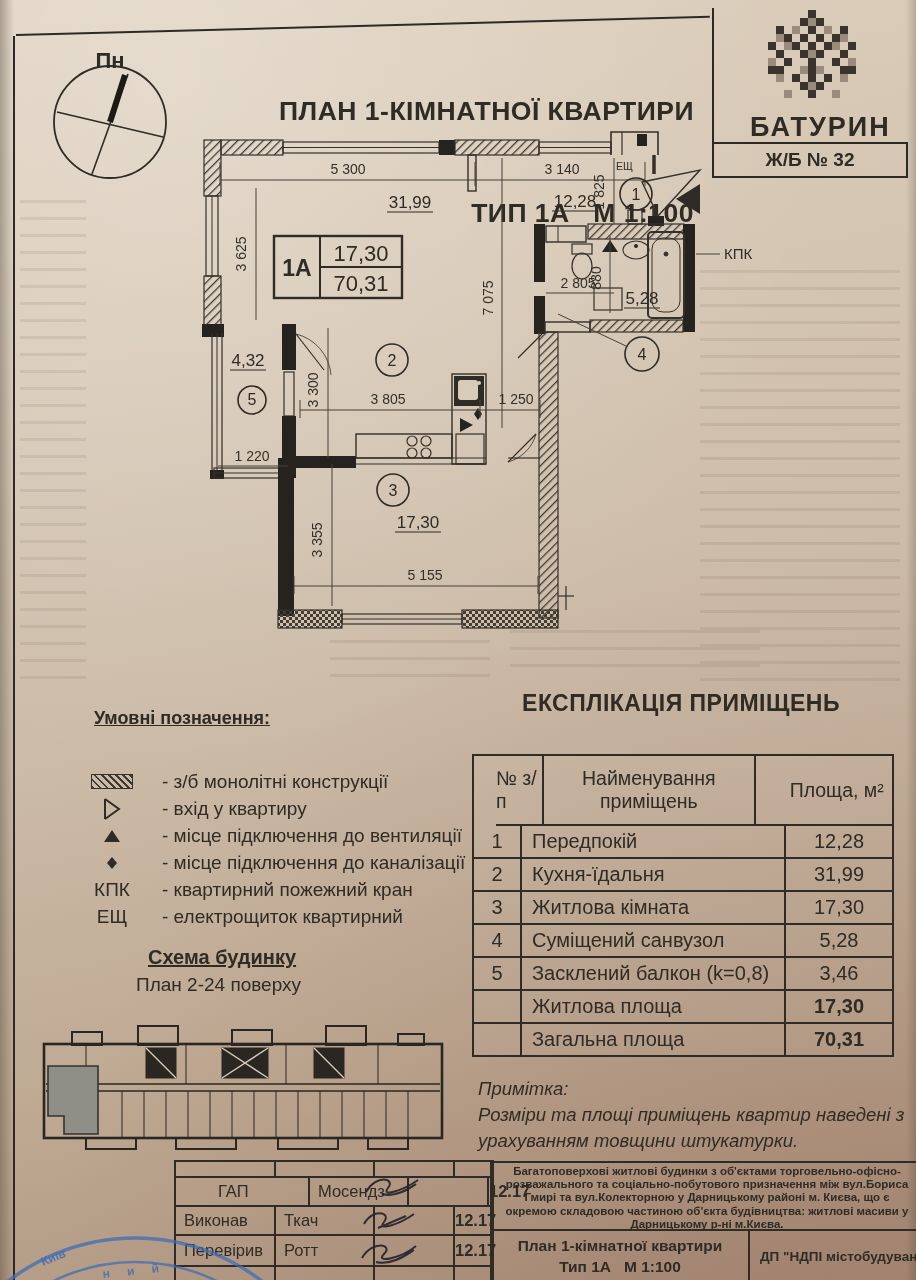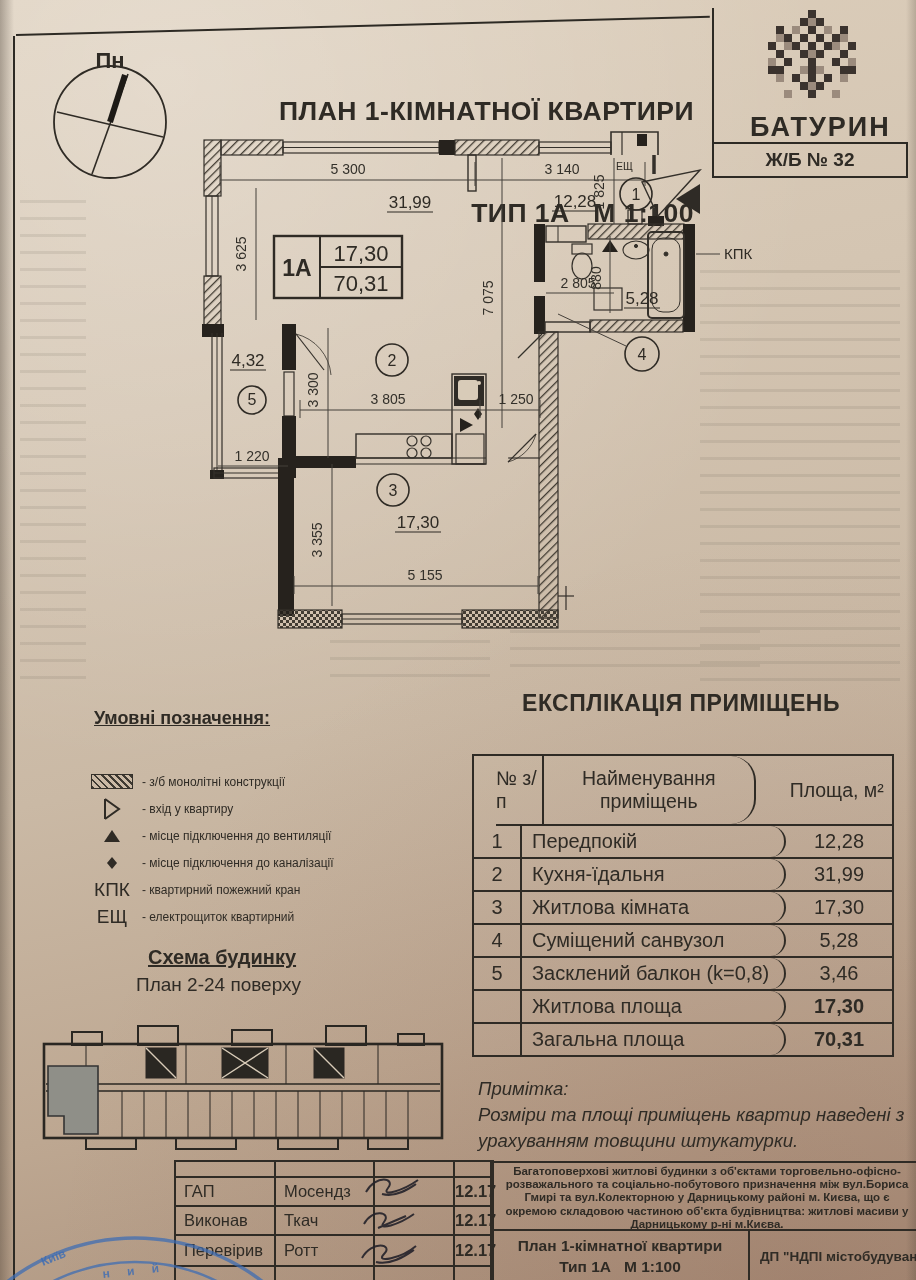--- a/index.html
+++ b/index.html
@@ -35,30 +35,30 @@
       32px 64px #3b332e,48px 64px #3b332e,64px 64px #3b332e,16px 64px #9b8b7d,80px 64px #9b8b7d,
       40px 72px #3b332e,56px 72px #3b332e,48px 72px #9b8b7d,
       48px 80px #3b332e,24px 80px #9b8b7d,72px 80px #9b8b7d;}
   .logo-name{left:750px;top:112px;width:120px;text-align:center;font-weight:bold;font-size:27px;letter-spacing:2px;}
   .zb-box{left:712px;top:142px;width:192px;height:32px;border:2.5px solid #2d2a24;display:flex;align-items:center;justify-content:center;font-weight:bold;font-size:19px;}
   
   .legend-head{left:94px;top:708px;font-weight:bold;font-size:18px;text-decoration:underline;}
   .legend-row{display:flex;align-items:center;height:27px;}
   .legend-list{left:86px;top:768px;width:400px;}
   .lsym{width:52px;display:flex;justify-content:center;align-items:center;font-size:19px;font-weight:bold;flex:none;}
-  .ltext{font-size:12px;margin-left:4px;white-space:nowrap;}
+  .ltext{font-size:19px;margin-left:24px;white-space:nowrap;}
   .sym-wall{width:40px;height:13px;border:1.5px solid #34302a;background:repeating-linear-gradient(45deg,#3f3a32 0 2px,transparent 2px 5px);}
   
   .expl-head{left:472px;top:690px;width:418px;text-align:center;font-weight:bold;font-size:23px;letter-spacing:.5px;}
   .xtable{left:472px;top:754px;width:418px;border:2.5px solid #2f2b25;background:rgba(255,255,255,.04);}
   .xhrow{display:flex;height:68px;border-bottom:2px solid #2f2b25;margin-left:22px;}
   .xrow{display:flex;height:31px;border-bottom:2px solid #2f2b25;}
   .xrow:last-child{border-bottom:none;}
   .c-num{width:46px;border-right:2px solid #2f2b25;display:flex;align-items:center;justify-content:center;flex:none;}
-  .c-name{flex:1;border-right:2px solid #2f2b25;display:flex;align-items:center;padding-left:10px;border-radius:25px;}
+  .c-name{flex:1;border-right:2px solid #2f2b25;display:flex;align-items:center;padding-left:10px;}
   .c-area{width:106px;display:flex;align-items:center;justify-content:center;flex:none;}
   .xhrow .c-name{justify-content:center;text-align:center;padding:0 38px;}
   .xhrow div{font-size:19.5px;line-height:23px;}
   .xrow div{font-size:20px;}
   .xrow.total .c-area{font-weight:bold;}
   .note{left:478px;top:1076px;width:432px;font-size:18.5px;line-height:26px;font-style:italic;}
   .note b{display:block;font-weight:normal;}
   
   .schema-head{left:148px;top:946px;font-weight:bold;font-size:20px;text-decoration:underline;}
   .schema-sub{left:136px;top:974px;font-size:19px;}
@@ -440,21 +440,21 @@
   </g>
 </svg>
 
 <div class="abs tb">
   <div class="tb-row" style="height:14px;">
     <div class="tb-c1"></div>
       <div class="tb-c2"></div>
       <div class="tb-c3"></div>
       <div class="tb-c4"></div>
   </div>
-  <div class="tb-row" style="height:27px;">
+  <div class="tb-row" style="height:27px;padding-left:34px;">
     <div class="tb-c1">ГАП</div>
     <div class="tb-c2">Мосендз</div>
     <div class="tb-c3"></div>
     <div class="tb-c4">12.17</div>
   </div>
   <div class="tb-row" style="height:27px;">
     <div class="tb-c1">Виконав</div>
     <div class="tb-c2">Ткач</div>
     <div class="tb-c3"></div>
     <div class="tb-c4">12.17</div>

